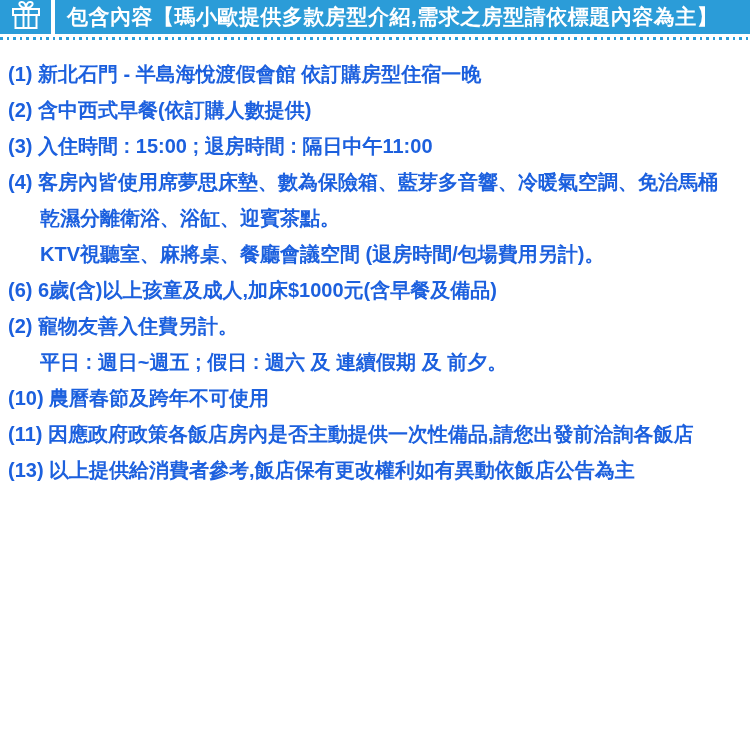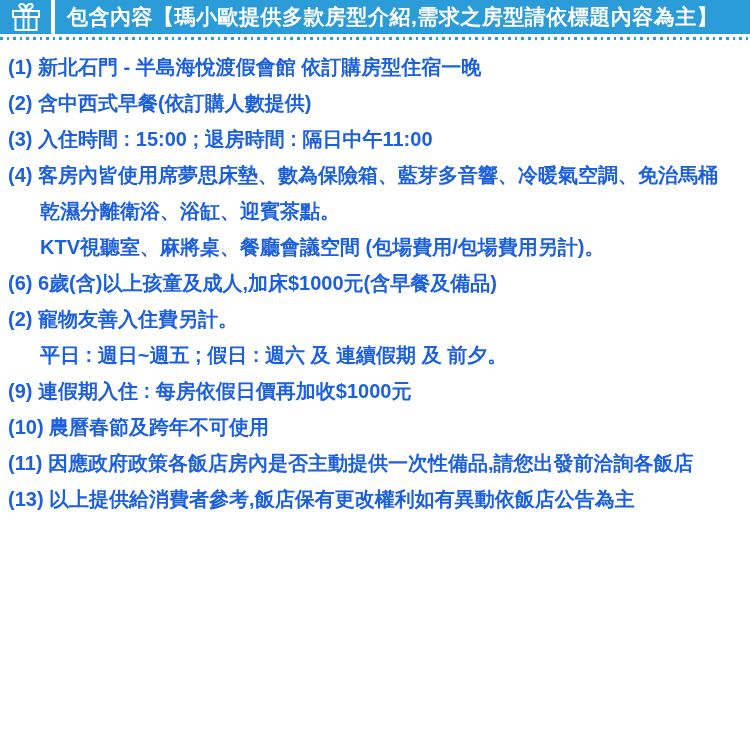--- a/index.html
+++ b/index.html
@@ -11,21 +11,21 @@
     height: 750px;
     background: #ffffff;
     font-family: "Liberation Sans", sans-serif;
     font-weight: bold;
     overflow: hidden;
   }
 
   
   .header-bar {
     display: flex;
-    align-items: center;
+    align-items: flex-start;
     height: 34px;
     background: #2b9cd8;
     width: 750px;
   }
   .icon-wrap {
     width: 51px;
     display: flex;
     align-items: center;
     justify-content: center;
   }
@@ -50,21 +50,21 @@
     width: 750px;
     background-image: repeating-linear-gradient(
       to right,
       #2b9cd8 0px, #2b9cd8 2.6px,
       transparent 2.6px, transparent 6.6px
     );
   }
 
   
   .content-list {
-    margin-top: 9px;
+    margin-top: 16px;
     padding-left: 8px;
     padding-right: 4px;
     color: #1c60de;
     font-size: 20px;
   }
   .line {
     height: 36px;
     line-height: 36px;
     white-space: nowrap;
   }
@@ -96,21 +96,20 @@
 </div>
 
 <div class="dotted-sep"></div>
 
 <div class="content-list">
   <div class="line">(1) 新北石門 - 半島海悅渡假會館 依訂購房型住宿一晚</div>
   <div class="line">(2) 含中西式早餐(依訂購人數提供)</div>
   <div class="line">(3) 入住時間 : 15:00 ; 退房時間 : 隔日中午11:00</div>
   <div class="line">(4) 客房內皆使用席夢思床墊、數為保險箱、藍芽多音響、冷暖氣空調、免治馬桶</div>
   <div class="line indent">乾濕分離衛浴、浴缸、迎賓茶點。</div>
-  <div class="line indent">KTV視聽室、麻將桌、餐廳會議空間 (包場費用/包場費用另計)。</div>
+  <div class="line indent">KTV視聽室、麻將桌、餐廳會議空間 (退房時間/包場費用另計)。</div>
   <div class="line">(6)  6歲(含)以上孩童及成人,加床$1000元(含早餐及備品)</div>
   <div class="line">(2) 寵物友善入住費另計。</div>
   <div class="line indent">平日 : 週日~週五   ;  假日 :  週六 及 連續假期 及 前夕。</div>
-  <div class="line">(9) 連假期入住 :  每房依假日價再加收$1000元</div>
   <div class="line">(10) 農曆春節及跨年不可使用</div>
   <div class="line">(11) 因應政府政策各飯店房內是否主動提供一次性備品,請您出發前洽詢各飯店</div>
   <div class="line">(13) 以上提供給消費者參考,飯店保有更改權利如有異動依飯店公告為主</div>
 </div>
 
 </body></html>

